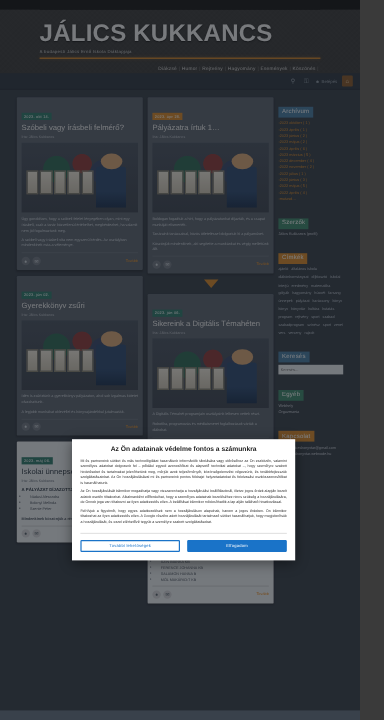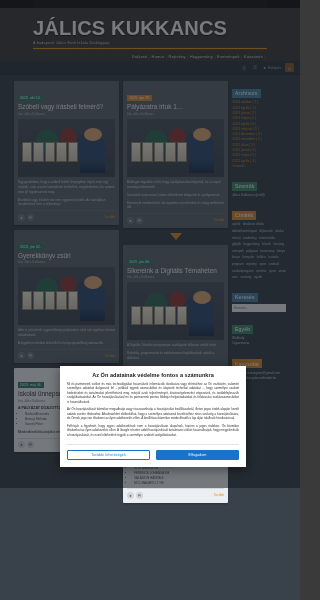--- a/index.html
+++ b/index.html
@@ -4,21 +4,21 @@
 <style>
   * { box-sizing: border-box; margin: 0; padding: 0; }
   html, body {
     width: 300px; height: 600px;
     overflow: hidden;
     font-family: "Liberation Sans", sans-serif;
     background: #3a3a3a;
   }
   #page {
     position: relative;
-    width: 300px; height: 488px;
+    width: 300px; height: 592px;
     background:
       repeating-linear-gradient(45deg, rgba(255,255,255,0.012) 0 1px, transparent 1px 3px),
       repeating-linear-gradient(-45deg, rgba(0,0,0,0.03) 0 1px, transparent 1px 3px),
       #3c3c3c;
   }
 
   
   .topbar {
     height: 8px; width: 100%;
     background: #141414;

